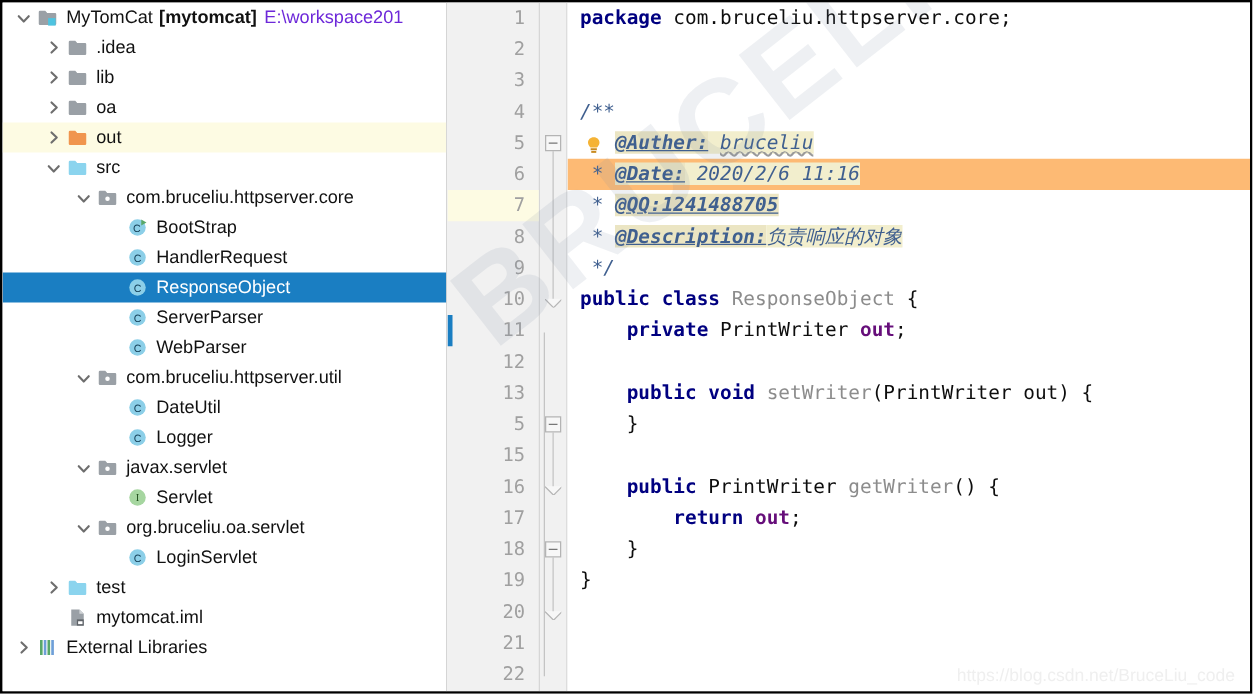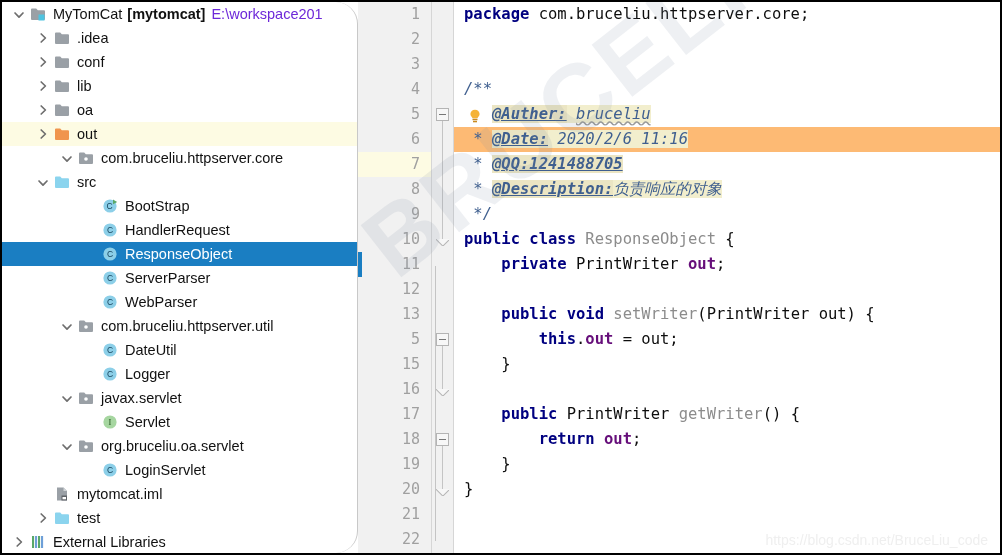--- a/index.html
+++ b/index.html
@@ -20,21 +20,20 @@
 
   
   #tree-panel {
     width: 356px;
     height: 100%;
     background: #ffffff;
     position: relative;
     overflow: hidden;
     flex: 0 0 356px;
     border-right: 1px solid #c8c8c8;
-    border-radius: 22px;
   }
   .tree-row {
     height: 24px;
     display: flex;
     align-items: center;
     white-space: nowrap;
     font-size: 14.5px;
     color: #1a1a1a;
     position: relative;
   }
@@ -238,92 +237,78 @@
         <div class="twisty">
           <svg width="14" height="14" viewBox="0 0 14 14">
             <path d="M5.2 3 L9.4 7 L5.2 11" stroke="#6e6e6e" stroke-width="1.7" fill="none" stroke-linecap="round" stroke-linejoin="round"></path>
           </svg>
         </div>
         <div class="ico">
           <svg width="16" height="16" viewBox="0 0 16 16">
             <path d="M1 3.5 A1 1 0 0 1 2 2.5 H6.2 L7.8 4.3 H14 A1 1 0 0 1 15 5.3 V13 A1 1 0 0 1 14 14 H2 A1 1 0 0 1 1 13 Z" fill="#9aa0a6"></path>
           </svg>
         </div>
-        <span class="lbl">conf</span>
+        <span class="lbl">lib</span>
       </div>
       <div class="tree-row">
         <div class="ind" style="width: 32px;"></div>
         <div class="twisty">
           <svg width="14" height="14" viewBox="0 0 14 14">
             <path d="M5.2 3 L9.4 7 L5.2 11" stroke="#6e6e6e" stroke-width="1.7" fill="none" stroke-linecap="round" stroke-linejoin="round"></path>
           </svg>
         </div>
         <div class="ico">
           <svg width="16" height="16" viewBox="0 0 16 16">
             <path d="M1 3.5 A1 1 0 0 1 2 2.5 H6.2 L7.8 4.3 H14 A1 1 0 0 1 15 5.3 V13 A1 1 0 0 1 14 14 H2 A1 1 0 0 1 1 13 Z" fill="#9aa0a6"></path>
           </svg>
         </div>
-        <span class="lbl">lib</span>
-      </div>
-      <div class="tree-row">
+        <span class="lbl">oa</span>
+      </div>
+      <div class="tree-row highlight">
         <div class="ind" style="width: 32px;"></div>
         <div class="twisty">
           <svg width="14" height="14" viewBox="0 0 14 14">
             <path d="M5.2 3 L9.4 7 L5.2 11" stroke="#6e6e6e" stroke-width="1.7" fill="none" stroke-linecap="round" stroke-linejoin="round"></path>
           </svg>
         </div>
         <div class="ico">
           <svg width="16" height="16" viewBox="0 0 16 16">
-            <path d="M1 3.5 A1 1 0 0 1 2 2.5 H6.2 L7.8 4.3 H14 A1 1 0 0 1 15 5.3 V13 A1 1 0 0 1 14 14 H2 A1 1 0 0 1 1 13 Z" fill="#9aa0a6"></path>
-          </svg>
-        </div>
-        <span class="lbl">oa</span>
-      </div>
-      <div class="tree-row highlight">
-        <div class="ind" style="width: 32px;"></div>
-        <div class="twisty">
-          <svg width="14" height="14" viewBox="0 0 14 14">
-            <path d="M5.2 3 L9.4 7 L5.2 11" stroke="#6e6e6e" stroke-width="1.7" fill="none" stroke-linecap="round" stroke-linejoin="round"></path>
-          </svg>
-        </div>
-        <div class="ico">
-          <svg width="16" height="16" viewBox="0 0 16 16">
             <path d="M1 3.5 A1 1 0 0 1 2 2.5 H6.2 L7.8 4.3 H14 A1 1 0 0 1 15 5.3 V13 A1 1 0 0 1 14 14 H2 A1 1 0 0 1 1 13 Z" fill="#f0954e"></path>
           </svg>
         </div>
         <span class="lbl">out</span>
       </div>
       <div class="tree-row">
+        <div class="ind" style="width: 32px;"></div>
+        <div class="twisty">
+          <svg width="14" height="14" viewBox="0 0 14 14">
+            <path d="M3 6 L7 10.2 L11 6" stroke="#6e6e6e" stroke-width="1.7" fill="none" stroke-linecap="round" stroke-linejoin="round"></path>
+          </svg>
+        </div>
+        <div class="ico">
+          <svg width="16" height="16" viewBox="0 0 16 16">
+            <path d="M1 3.5 A1 1 0 0 1 2 2.5 H6.2 L7.8 4.3 H14 A1 1 0 0 1 15 5.3 V13 A1 1 0 0 1 14 14 H2 A1 1 0 0 1 1 13 Z" fill="#8bd4ee"></path>
+          </svg>
+        </div>
+        <span class="lbl">src</span>
+      </div>
+      <div class="tree-row">
         <div class="ind" style="width: 56px;"></div>
         <div class="twisty">
           <svg width="14" height="14" viewBox="0 0 14 14">
             <path d="M3 6 L7 10.2 L11 6" stroke="#6e6e6e" stroke-width="1.7" fill="none" stroke-linecap="round" stroke-linejoin="round"></path>
           </svg>
         </div>
         <div class="ico">
           <svg width="16" height="16" viewBox="0 0 16 16">
             <path d="M1 3.5 A1 1 0 0 1 2 2.5 H6.2 L7.8 4.3 H14 A1 1 0 0 1 15 5.3 V13 A1 1 0 0 1 14 14 H2 A1 1 0 0 1 1 13 Z" fill="#9aa0a6"></path>
             <circle cx="8" cy="9" r="1.8" fill="#ffffff"></circle>
           </svg>
         </div>
         <span class="lbl">com.bruceliu.httpserver.core</span>
-      </div>
-      <div class="tree-row">
-        <div class="ind" style="width: 32px;"></div>
-        <div class="twisty">
-          <svg width="14" height="14" viewBox="0 0 14 14">
-            <path d="M3 6 L7 10.2 L11 6" stroke="#6e6e6e" stroke-width="1.7" fill="none" stroke-linecap="round" stroke-linejoin="round"></path>
-          </svg>
-        </div>
-        <div class="ico">
-          <svg width="16" height="16" viewBox="0 0 16 16">
-            <path d="M1 3.5 A1 1 0 0 1 2 2.5 H6.2 L7.8 4.3 H14 A1 1 0 0 1 15 5.3 V13 A1 1 0 0 1 14 14 H2 A1 1 0 0 1 1 13 Z" fill="#8bd4ee"></path>
-          </svg>
-        </div>
-        <span class="lbl">src</span>
       </div>
       <div class="tree-row">
         <div class="ind" style="width: 80px;"></div>
         <div class="twisty"></div>
         <div class="ico">
           <svg width="16" height="16" viewBox="0 0 16 16">
             <circle cx="8" cy="8" r="6.6" fill="#8ccfe8"></circle>
             <text x="7.5" y="11.4" font-size="8.5" font-family="Liberation Sans, sans-serif" fill="#16425a" text-anchor="middle">C</text>
             <path d="M11 1.5 L15.2 4 L11 6.3 Z" fill="#59a869"></path>
           </svg>
@@ -455,47 +440,47 @@
       <div class="tree-row">
         <div class="ind" style="width: 80px;"></div>
         <div class="twisty"></div>
         <div class="ico">
           <svg width="16" height="16" viewBox="0 0 16 16">
             <circle cx="8" cy="8" r="6.6" fill="#8ccfe8"></circle>
             <text x="8" y="11.4" font-size="8.5" font-family="Liberation Sans, sans-serif" fill="#16425a" text-anchor="middle">C</text>
           </svg>
         </div>
         <span class="lbl">LoginServlet</span>
+      </div>
+      <div class="tree-row">
+        <div class="ind" style="width: 32px;"></div>
+        <div class="twisty">
+          <svg width="14" height="14" viewBox="0 0 14 14">
+            <path d="M5.2 3 L9.4 7 L5.2 11" stroke="#6e6e6e" stroke-width="1.7" fill="none" stroke-linecap="round" stroke-linejoin="round"></path>
+          </svg>
+        </div>
+        <div class="ico">
+          <svg width="16" height="16" viewBox="0 0 16 16">
+            <path d="M1 3.5 A1 1 0 0 1 2 2.5 H6.2 L7.8 4.3 H14 A1 1 0 0 1 15 5.3 V13 A1 1 0 0 1 14 14 H2 A1 1 0 0 1 1 13 Z" fill="#8bd4ee"></path>
+          </svg>
+        </div>
+        <span class="lbl">test</span>
       </div>
       <div class="tree-row">
         <div class="ind" style="width: 32px;"></div>
         <div class="twisty"></div>
         <div class="ico">
           <svg width="16" height="16" viewBox="0 0 16 16">
             <path d="M3 1.5 H9.5 L13 5 V14.5 H3 Z" fill="#9aa0a6"></path>
             <path d="M9.5 1.5 L13 5 H9.5 Z" fill="#cfd3d6"></path>
             <rect x="7.5" y="9.5" width="5.5" height="5" fill="#5f6368"></rect>
             <rect x="8.5" y="11" width="3.5" height="2.3" fill="#ffffff"></rect>
           </svg>
         </div>
         <span class="lbl">mytomcat.iml</span>
-      </div>
-      <div class="tree-row">
-        <div class="ind" style="width: 32px;"></div>
-        <div class="twisty">
-          <svg width="14" height="14" viewBox="0 0 14 14">
-            <path d="M5.2 3 L9.4 7 L5.2 11" stroke="#6e6e6e" stroke-width="1.7" fill="none" stroke-linecap="round" stroke-linejoin="round"></path>
-          </svg>
-        </div>
-        <div class="ico">
-          <svg width="16" height="16" viewBox="0 0 16 16">
-            <path d="M1 3.5 A1 1 0 0 1 2 2.5 H6.2 L7.8 4.3 H14 A1 1 0 0 1 15 5.3 V13 A1 1 0 0 1 14 14 H2 A1 1 0 0 1 1 13 Z" fill="#8bd4ee"></path>
-          </svg>
-        </div>
-        <span class="lbl">test</span>
       </div>
       <div class="tree-row">
         <div class="ind" style="width: 8px;"></div>
         <div class="twisty">
           <svg width="14" height="14" viewBox="0 0 14 14">
             <path d="M5.2 3 L9.4 7 L5.2 11" stroke="#6e6e6e" stroke-width="1.7" fill="none" stroke-linecap="round" stroke-linejoin="round"></path>
           </svg>
         </div>
         <div class="ico">
           <svg width="16" height="16" viewBox="0 0 16 16">
@@ -558,21 +543,20 @@
               <rect x="5" y="11.8" width="4" height="1.5" fill="#c98b20"></rect>
             </svg></span></div>
         <div class="code-row hl"><span class="jdoc"> * </span><span class="jtag">@Date:</span><span class="jval"> 2020/2/6 11:16</span></div>
         <div class="code-row"><span class="jdoc"> * </span><span class="jtag">@QQ:1241488705</span></div>
         <div class="code-row"><span class="jdoc"> * </span><span class="jtag">@Description:</span><span class="jval">负责响应的对象</span></div>
         <div class="code-row"><span class="jdoc"> */</span></div>
         <div class="code-row"><span class="kw">public class </span><span class="typ">ResponseObject</span><span class="pln"> {</span></div>
         <div class="code-row"><span class="pln">    </span><span class="kw">private </span><span class="pln">PrintWriter </span><span class="fld">out</span><span class="pln">;</span></div>
         <div class="code-row">&nbsp;</div>
         <div class="code-row"><span class="pln">    </span><span class="kw">public void </span><span class="typ">setWriter</span><span class="pln">(PrintWriter out) {</span></div>
-        <div class="code-row"><span class="pln">        </span><span class="kw">this</span><span class="pln">.</span><span class="fld">out</span><span class="pln"> = out;</span></div>
         <div class="code-row"><span class="pln">    }</span></div>
         <div class="code-row">&nbsp;</div>
         <div class="code-row"><span class="pln">    </span><span class="kw">public </span><span class="pln">PrintWriter </span><span class="typ">getWriter</span><span class="pln">() {</span></div>
         <div class="code-row"><span class="pln">        </span><span class="kw">return </span><span class="fld">out</span><span class="pln">;</span></div>
         <div class="code-row"><span class="pln">    }</span></div>
         <div class="code-row"><span class="pln">}</span></div>
         <div class="code-row">&nbsp;</div>
       </div>
   </div>
 

